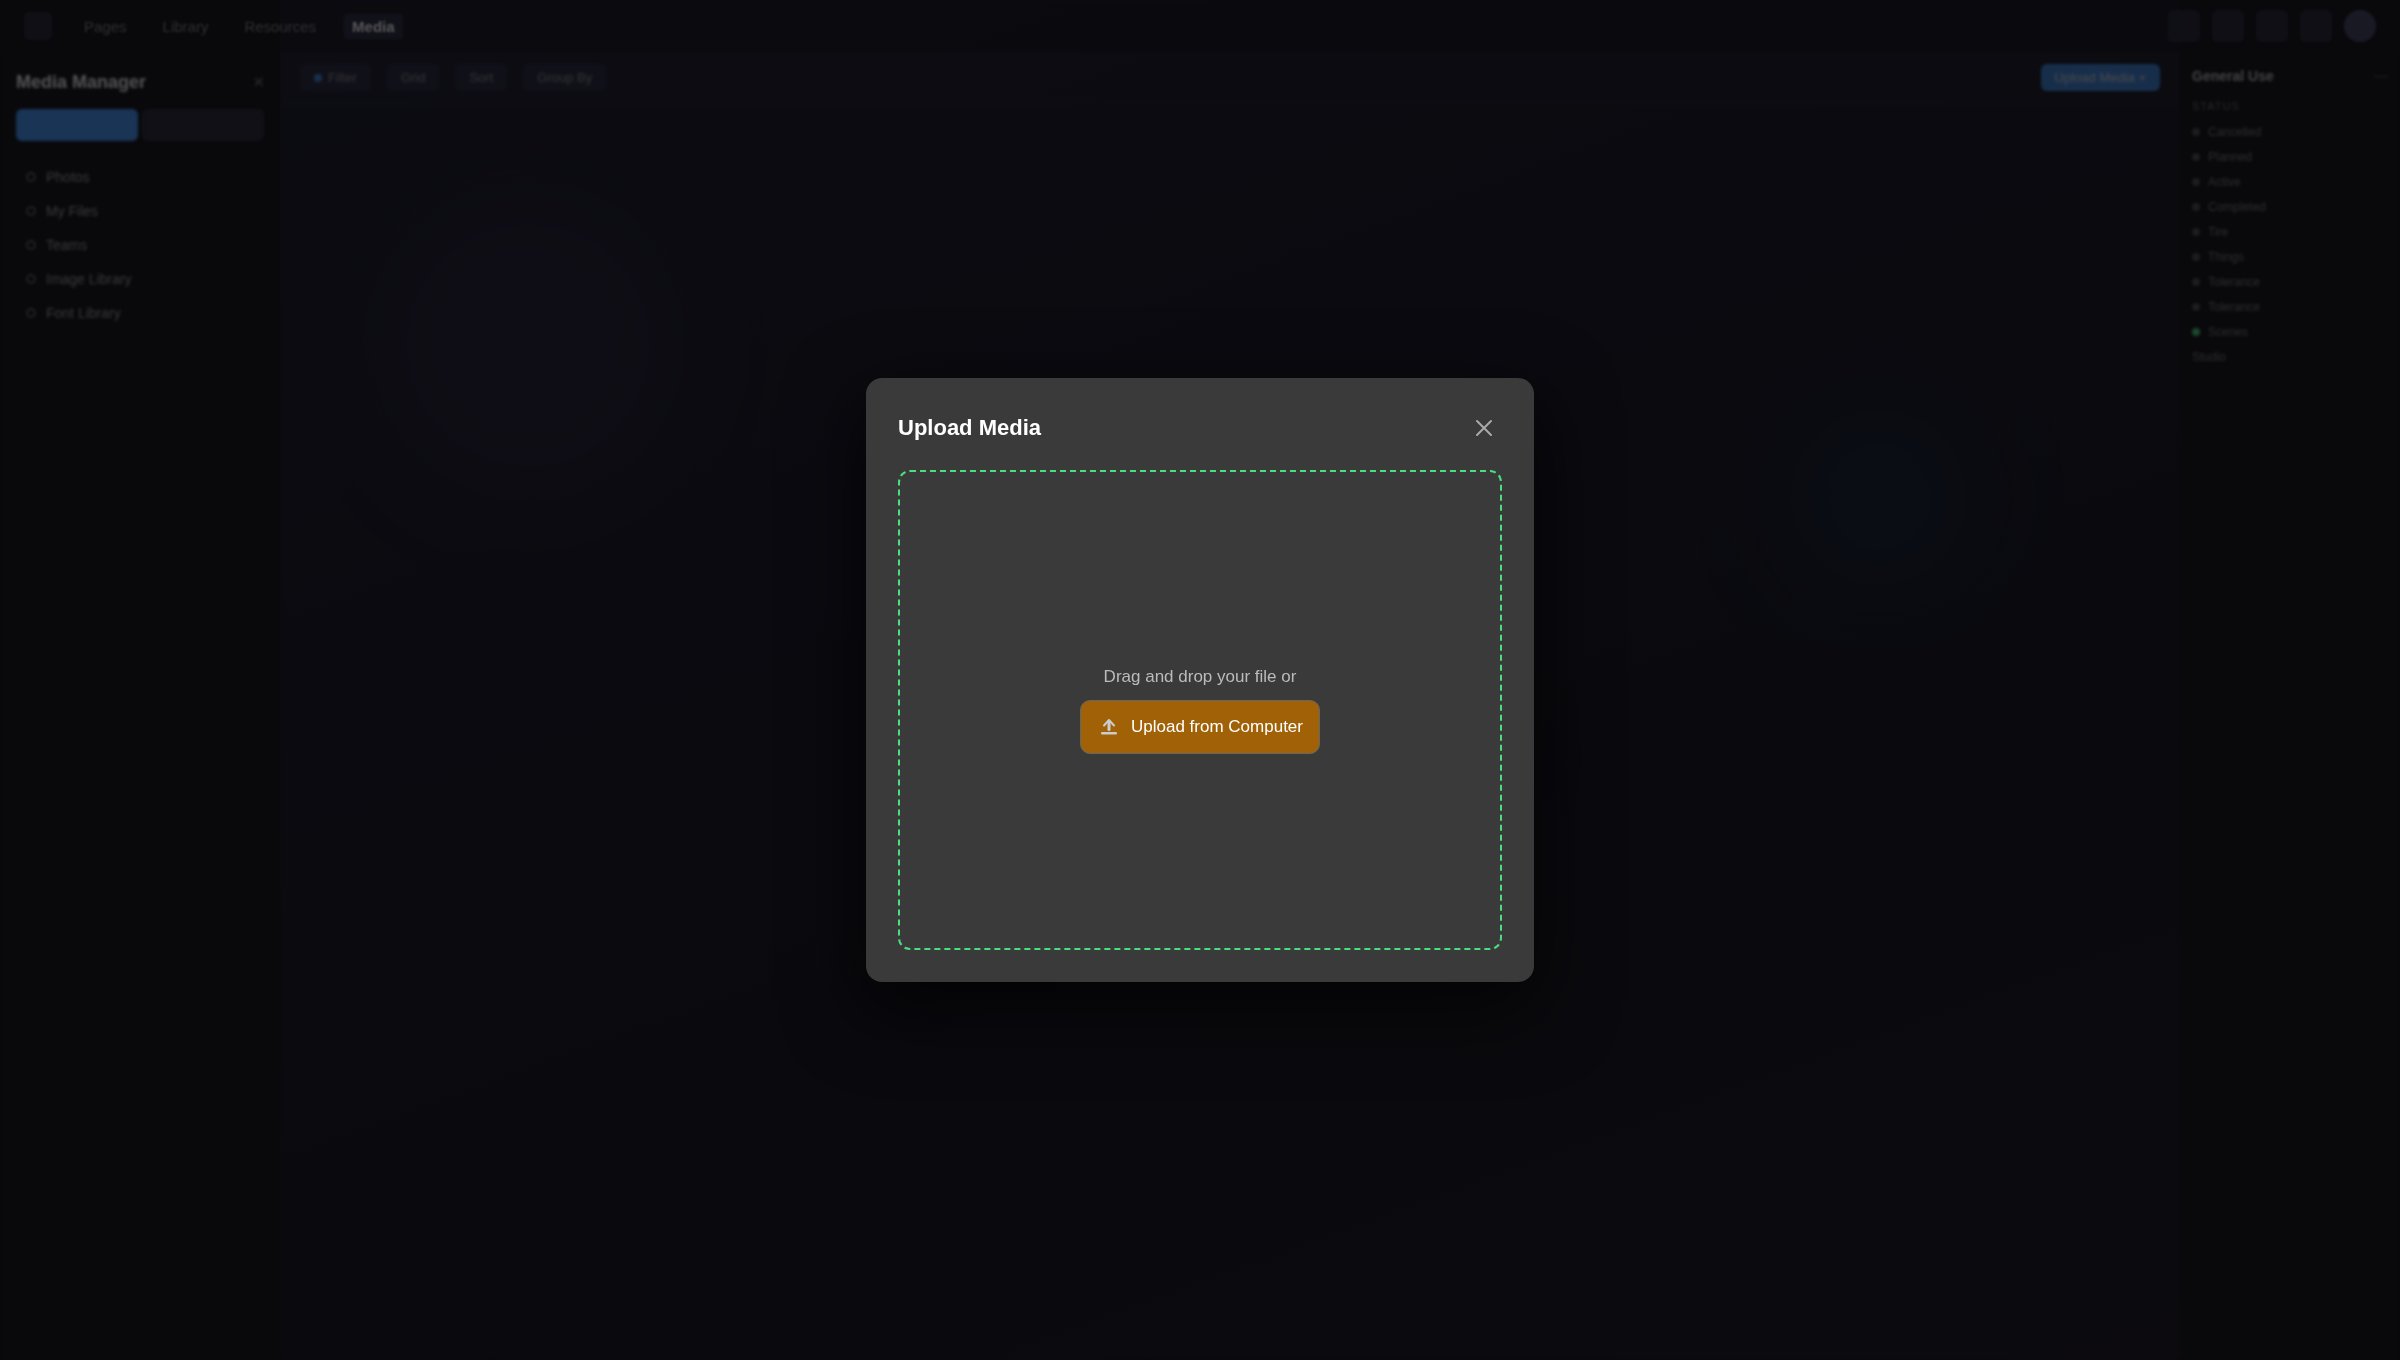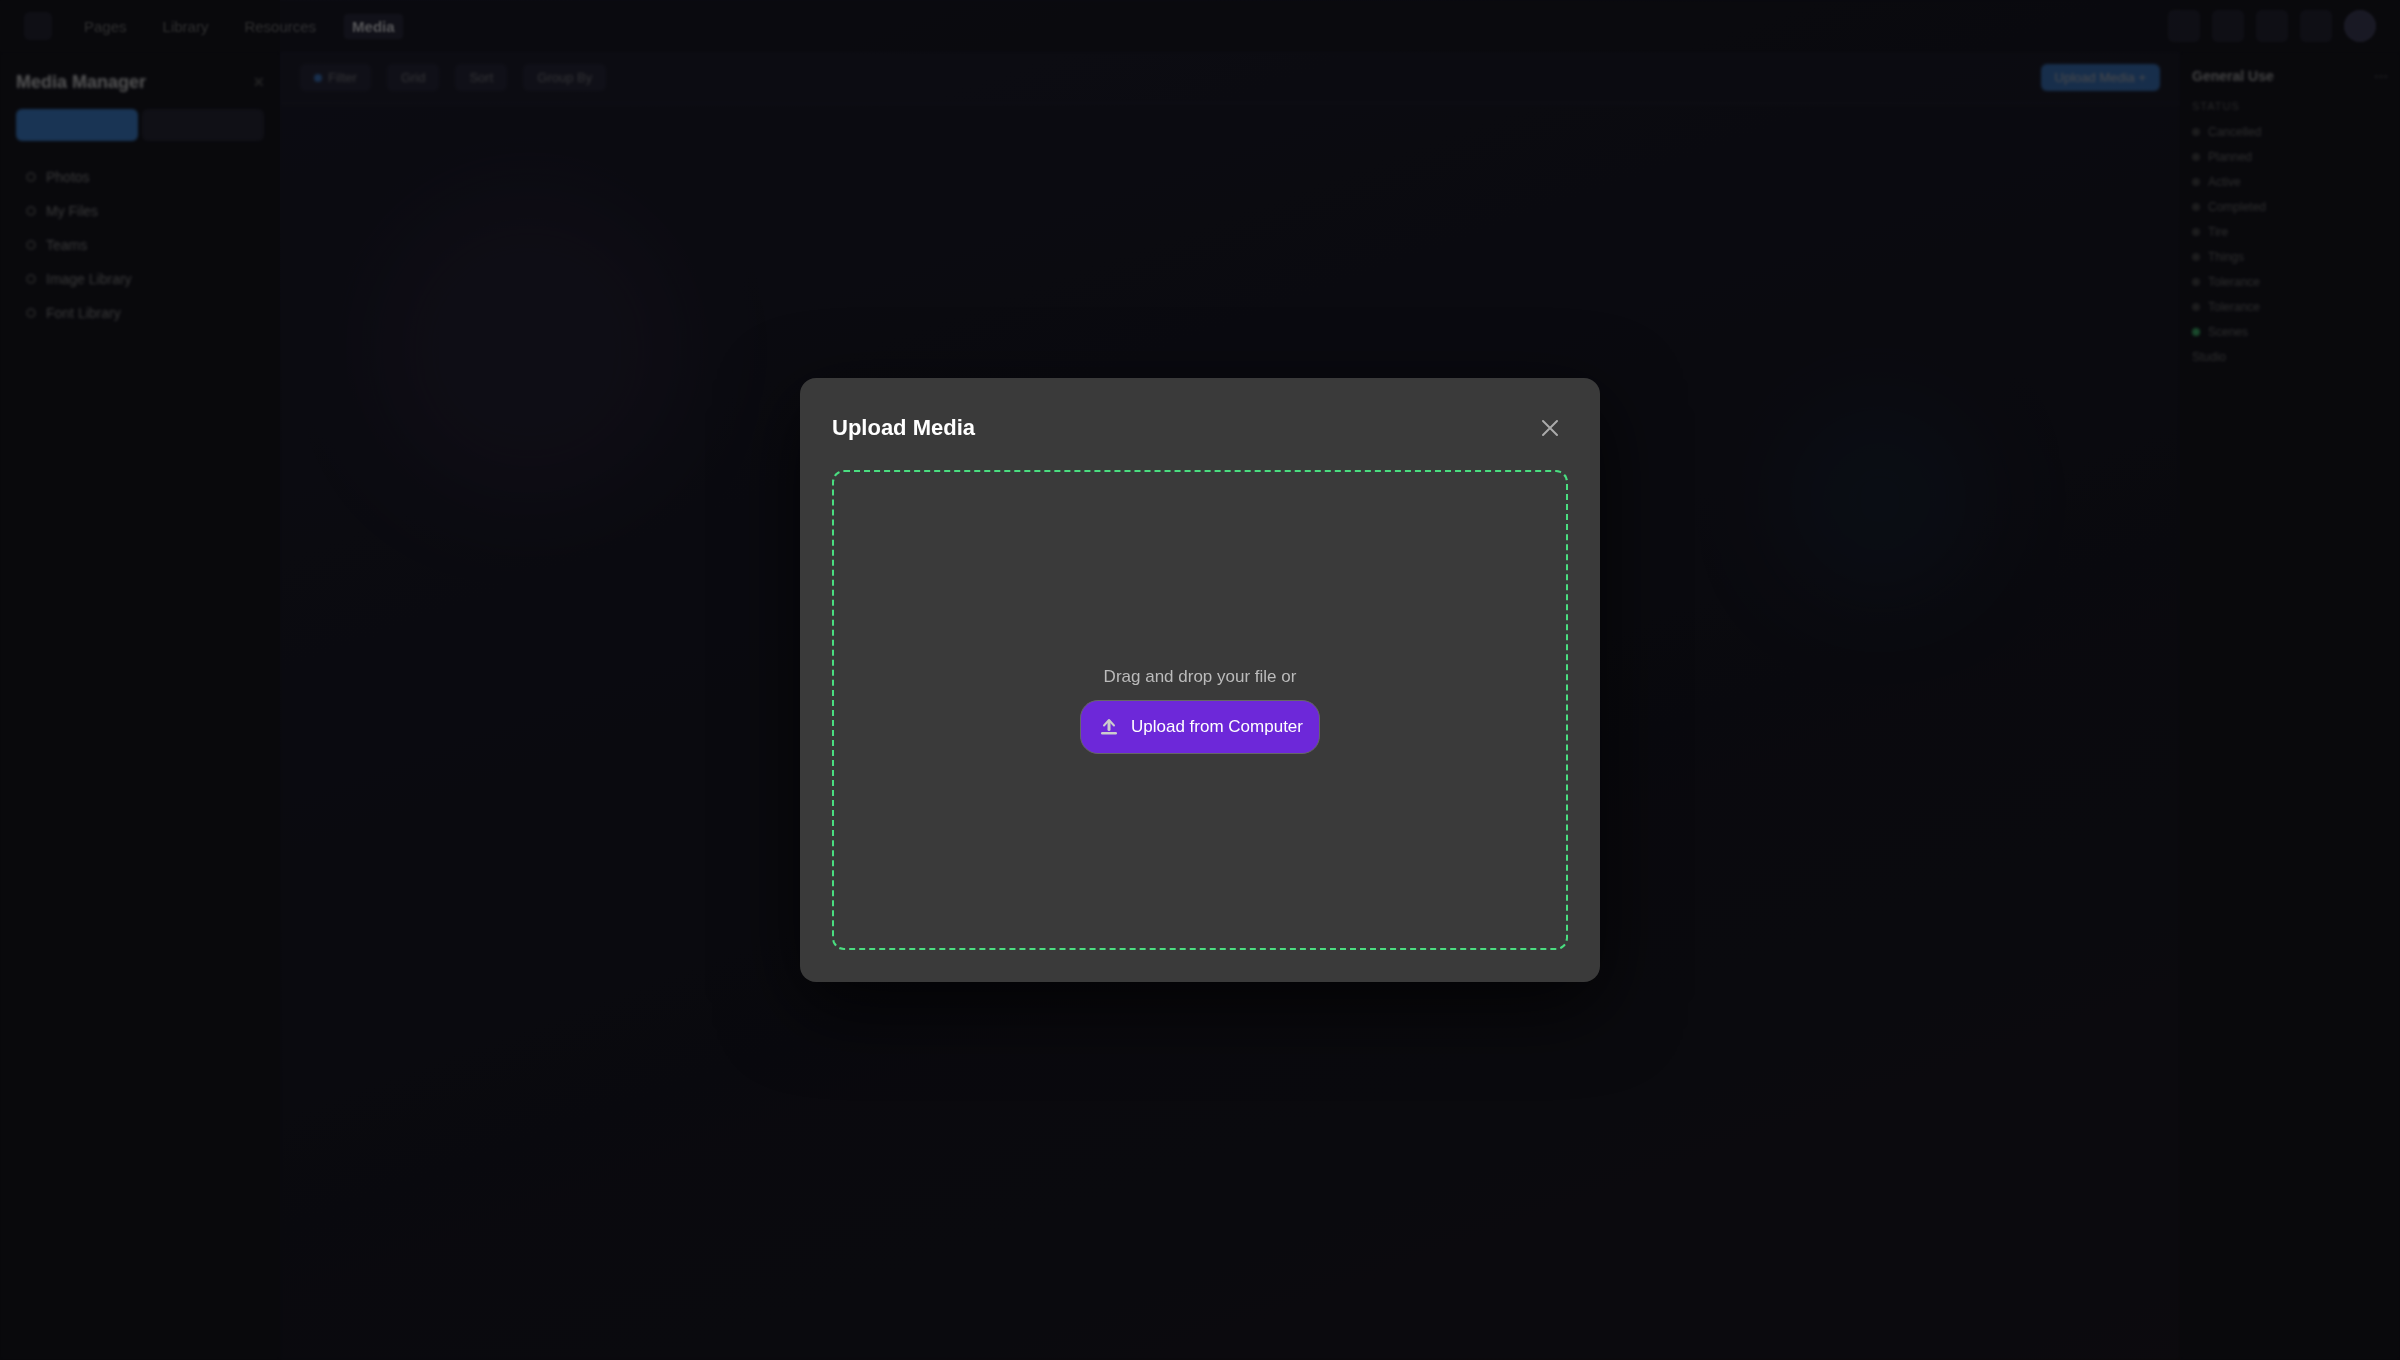--- a/index.html
+++ b/index.html
@@ -220,21 +220,21 @@
       background: rgba(0, 0, 0, 0.55);
       z-index: 10;
     }
 
     
     .modal {
       position: absolute;
       top: 50%;
       left: 50%;
       transform: translate(-50%, -50%);
-      width: 800px;
+      width: 668px;
       background: #3a3a3a;
       border-radius: 16px;
       z-index: 20;
       padding: 32px;
       box-shadow: 0 24px 80px rgba(0, 0, 0, 0.7);
     }
 
     .modal-header {
       display: flex;
       align-items: center;
@@ -278,23 +278,23 @@
 
     .drop-zone-text {
       color: #bbb;
       font-size: 17px;
     }
 
     .upload-btn {
       display: flex;
       align-items: center;
       gap: 10px;
-      background: #6d28d9;
+      background: #a16207;
       border: 1.5px solid #666;
-      border-radius: 18px;
+      border-radius: 10px;
       padding: 14px 16px;
       color: #fff;
       font-size: 17px;
       font-weight: 500;
       cursor: pointer;
       transition: background 0.2s;
     }
 
     .upload-icon {
       width: 24px;

